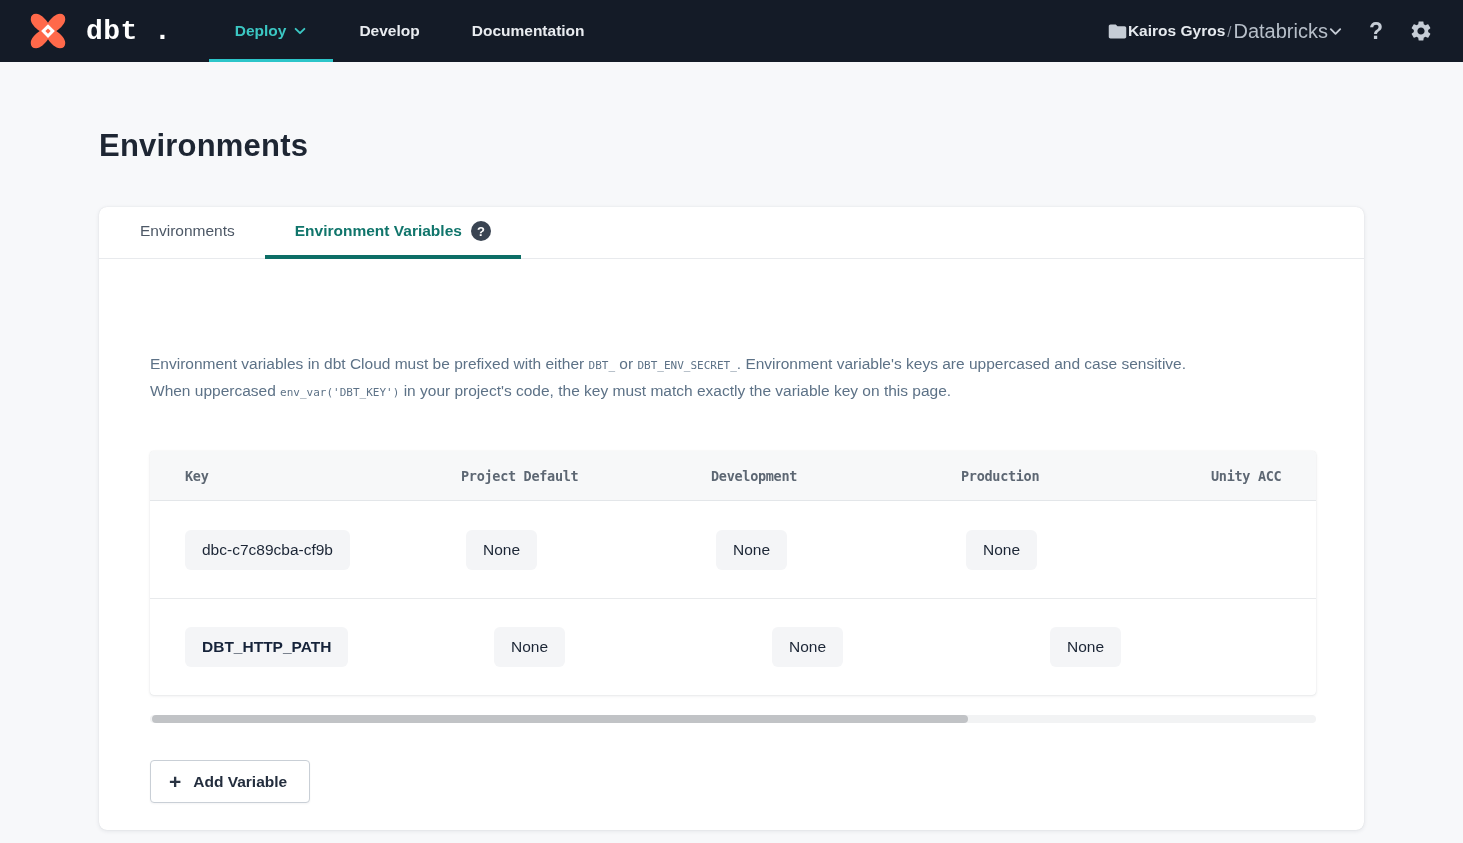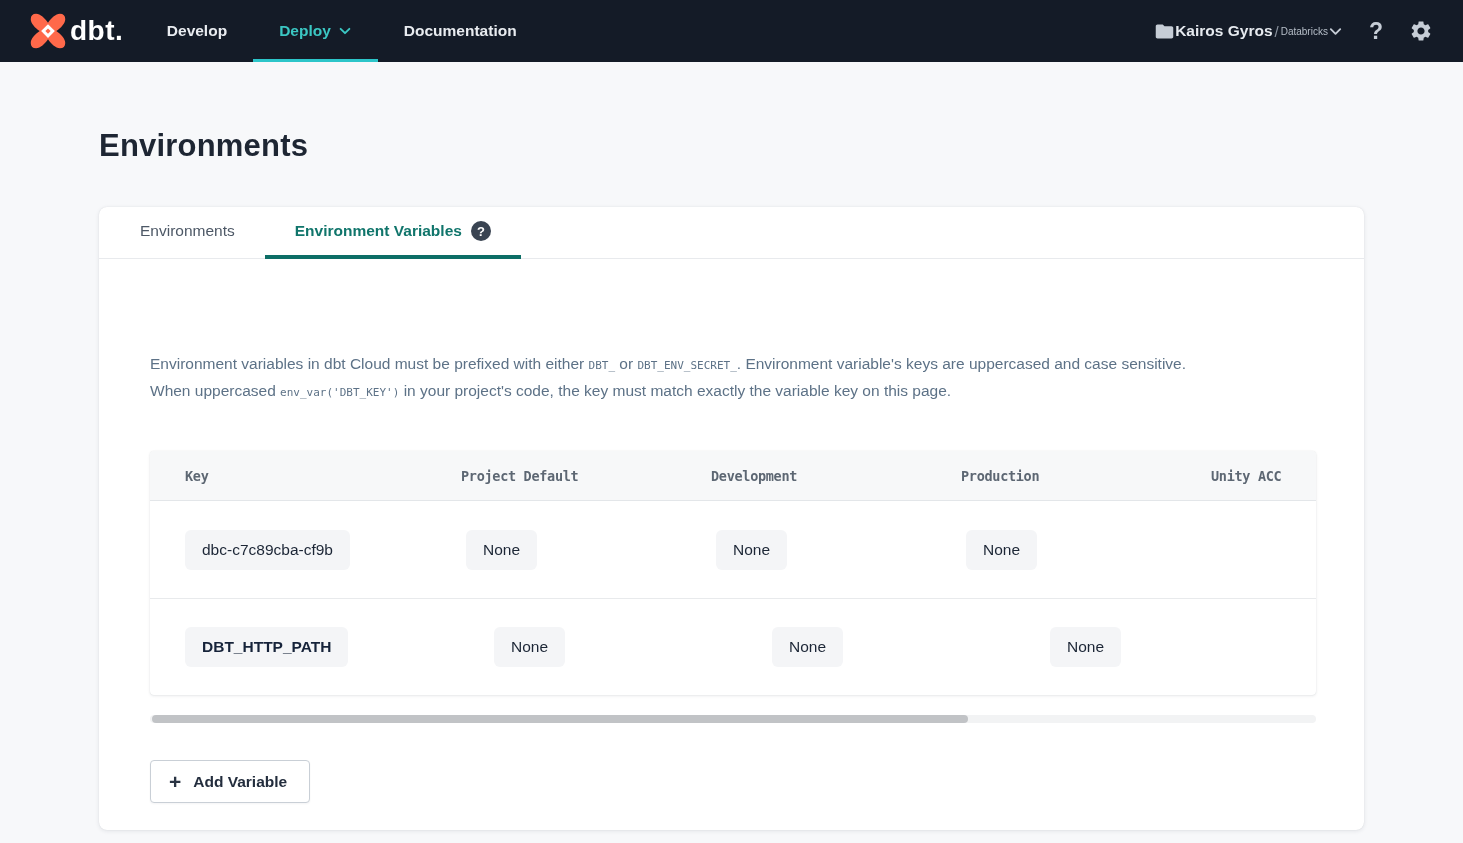--- a/index.html
+++ b/index.html
@@ -13,21 +13,21 @@
   
   .navbar {
     height: 62px;
     background: #141b27;
     display: flex;
     align-items: stretch;
     justify-content: space-between;
     padding: 0 30px 0 28px;
   }
   .nav-left { display: flex; align-items: stretch; }
-  .logo { display: flex; align-items: center; gap: 2px; cursor: pointer; margin-right: 18px; }
+  .logo { display: flex; align-items: center; gap: 18px; cursor: pointer; margin-right: 38px; font-family: Liberation Mono, monospace; }
   .logo-text { color: #ffffff; font-size: 28px; font-weight: 700; letter-spacing: 0.5px; }
   .logo-dot { color: #ffffff; font-size: 28px; font-weight: 700; margin-left: -2px; }
   .nav-items { display: flex; align-items: stretch; }
   .nav-item {
     display: flex; align-items: center; gap: 7px;
     padding: 0 26px;
     font-size: 15.5px; font-weight: 600;
     color: #e9ecf0;
     position: relative;
     cursor: pointer;
@@ -36,21 +36,21 @@
   .nav-item.active { color: #3bc7c3; }
   .nav-item.active::after {
     content: "";
     position: absolute; left: 0; right: 0; bottom: 0;
     height: 3px; background: #2cc5c9;
   }
   .nav-right { display: flex; align-items: center; gap: 26px; }
   .project-switcher { display: flex; align-items: center; gap: 0; cursor: pointer; }
   .ps-account { color: #e6eaef; font-size: 15.5px; font-weight: 700; }
   .ps-sep { color: #8b939f; font-size: 15px; padding: 0 2px; }
-  .ps-project { color: #b7bfc9; font-size: 10px; font-weight: 400; }
+  .ps-project { color: #b7bfc9; font-size: 20px; font-weight: 400; }
   .icon-btn {
     color: #c6cdd6; cursor: pointer;
     display: flex; align-items: center; justify-content: center;
   }
   .help-glyph { font-size: 23px; font-weight: 700; color: #c6cdd6; }
 
   
   .content { padding: 0 99px; }
   .page-title {
     margin-top: 66px;
@@ -208,30 +208,30 @@
         <svg width="40" height="40" viewBox="0 0 32 32">
           <path fill="#ff694a" d="M6.5 2.2 C9.8 2.2 13.6 5.8 16 9.4 C18.4 5.8 22.2 2.2 25.5 2.2 C28.3 2.2 29.8 3.7 29.8 6.5 C29.8 9.8 26.2 13.6 22.6 16 C26.2 18.4 29.8 22.2 29.8 25.5 C29.8 28.3 28.3 29.8 25.5 29.8 C22.2 29.8 18.4 26.2 16 22.6 C13.6 26.2 9.8 29.8 6.5 29.8 C3.7 29.8 2.2 28.3 2.2 25.5 C2.2 22.2 5.8 18.4 9.4 16 C5.8 13.6 2.2 9.8 2.2 6.5 C2.2 3.7 3.7 2.2 6.5 2.2 Z"></path>
           <path fill="#141b27" d="M16 10.5 L21.5 16 L16 21.5 L10.5 16 Z" style="fill:#ffffff"></path>
           <path fill="#ff694a" d="M16 13.9 L18.1 16 L16 18.1 L13.9 16 Z"></path>
         </svg>
       </span>
       <span class="logo-text">dbt</span>
         <span class="logo-dot">.</span>
     </div>
     <nav class="nav-items">
-      <a class="nav-item">
-        <span>Develop</span>
-      </a>
       <a class="nav-item active">
         <span>Deploy</span>
         <span style="display:flex;">
           <svg width="14" height="14" viewBox="0 0 16 16">
               <path d="M3 5.5 L8 10.5 L13 5.5" fill="none" stroke="#3bc7c3" stroke-width="2.2" stroke-linecap="round" stroke-linejoin="round"></path>
             </svg>
         </span>
+      </a>
+      <a class="nav-item">
+        <span>Develop</span>
       </a>
       <a class="nav-item">
         <span>Documentation</span>
       </a>
     </nav>
   </div>
   <div class="nav-right">
     <div class="project-switcher">
       <span style="display:flex;">
         <svg width="21" height="21" viewBox="0 0 24 24">

